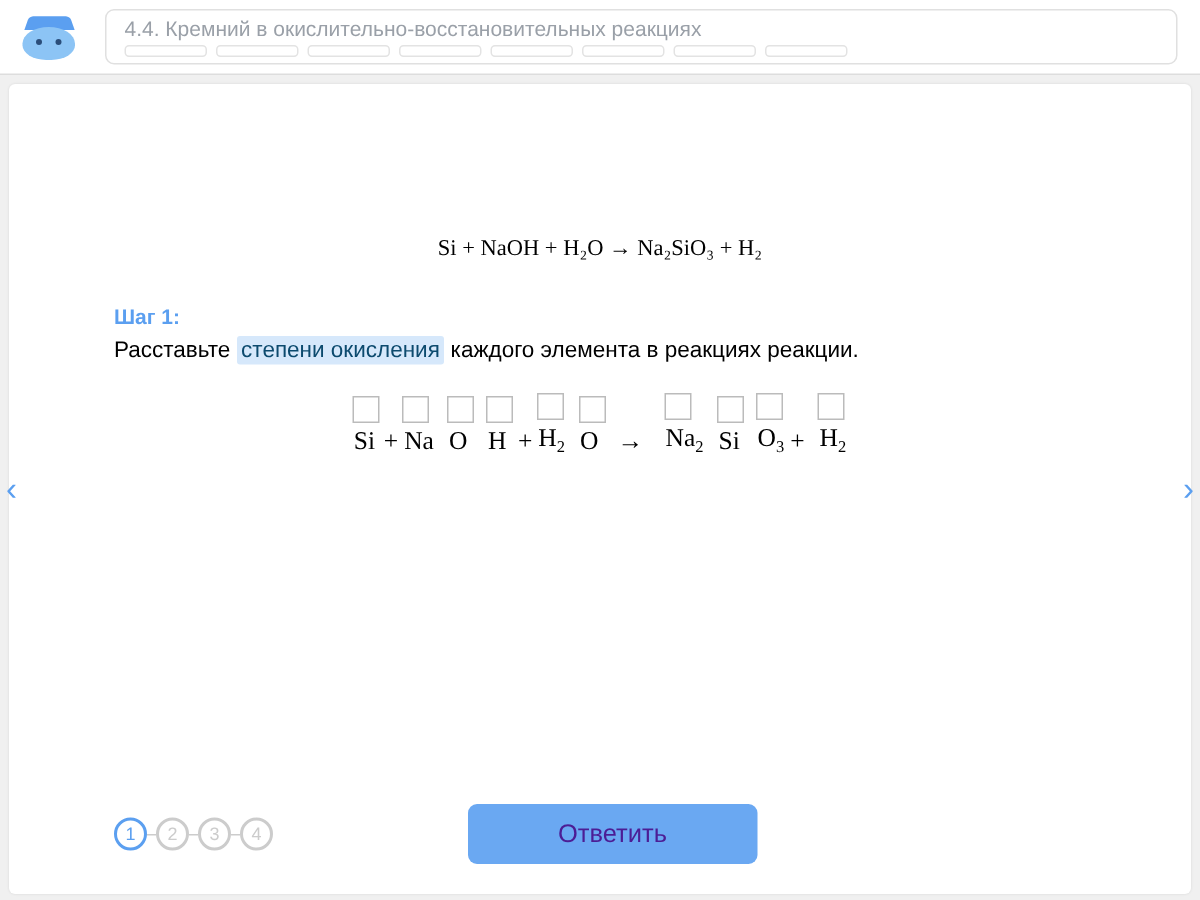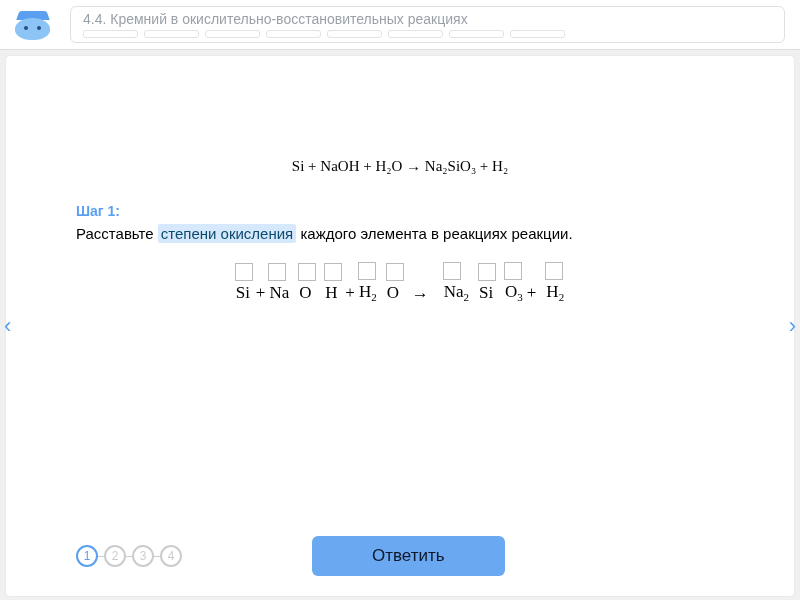--- a/index.html
+++ b/index.html
@@ -169,21 +169,21 @@
   border-color: #5b9ff0;
   color: #5b9ff0;
 }
 .step-sep {
   width: 6px; height: 1px;
   background: #ccc;
 }
 .answer-btn {
   margin-left: 130px;
   background: #6aa8f2;
-  color: #0f172a;
+  color: #4c1d95;
   border: none;
   border-radius: 6px;
   padding: 10px 60px;
   font-size: 17px;
   cursor: pointer;
 }
 </style>
 </head>
 <body>
 

